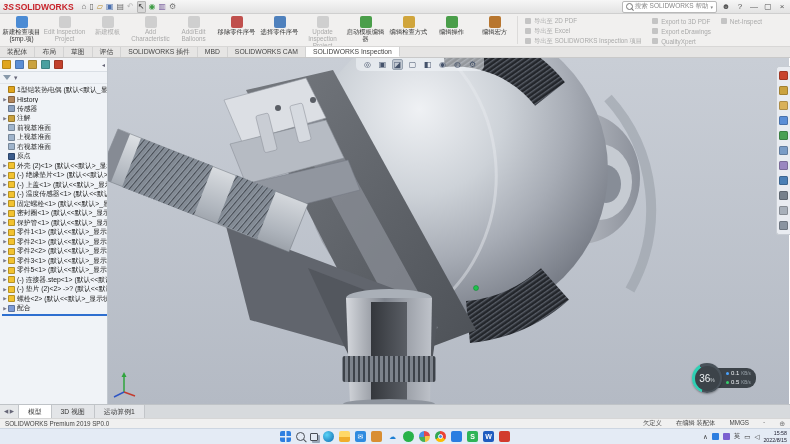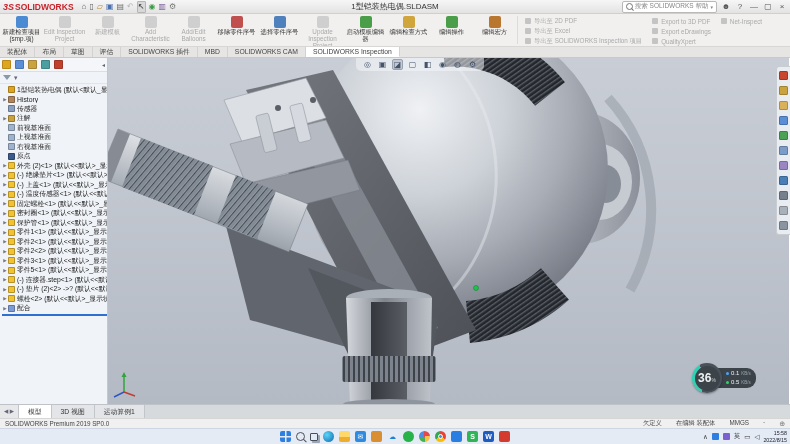--- a/index.html
+++ b/index.html
@@ -55,21 +55,21 @@
   .hicon.pressed{background:#c3cad3;border:1px solid #98a3b0;border-radius:2px;box-sizing:border-box;line-height:9px;}
   .taskstrip{position:absolute;right:0;top:8px;width:13px;background:#e9ecf1;border:1px solid #c8cdd4;border-right:none;
     border-radius:3px 0 0 3px;display:flex;flex-direction:column;align-items:center;gap:6px;padding:4px 0;}
   .tsicon{width:9px;height:9px;border-radius:1.5px;border:0.5px solid rgba(0,0,0,.2);box-sizing:border-box;}
   .triad{position:absolute;left:3px;bottom:6px;}
   .gauge{position:absolute;left:584px;top:305px;display:flex;align-items:center;}
   .gauge-circle{width:30px;height:30px;border-radius:50%;position:relative;z-index:2;
     background:conic-gradient(from 200deg,#2fd0b4 0 130deg,#49525a 130deg 360deg);
     display:flex;align-items:center;justify-content:center;box-shadow:0 1px 2px rgba(0,0,0,.35);}
   .gauge-circle::before{content:"";position:absolute;inset:2.5px;background:#3c4349;border-radius:50%;}
-  .gpct{position:relative;color:#eef2f4;font-size:12px;font-weight:bold;}
+  .gpct{position:relative;color:#eef2f4;font-size:10px;font-weight:normal;}
   .gunit{position:relative;color:#cfd6da;font-size:5px;margin-top:4px;}
   .gauge-pill{background:#3c4349;border-radius:0 9px 9px 0;margin-left:-6px;padding:2px 5px 2px 10px;z-index:1;
     display:flex;flex-direction:column;justify-content:center;gap:2px;}
   .grow{display:flex;align-items:center;gap:2px;font-size:6px;color:#eef2f4;line-height:7px;white-space:nowrap;}
   .gdot{width:3px;height:3px;border-radius:50%;}
   .gu{font-size:4.5px;color:#9aa4ab;}
   .modeltabs{height:14px;background:#d7dadd;display:flex;align-items:stretch;font-size:6.8px;border-top:1px solid #bfc3c7;box-sizing:border-box;}
   .mnav{background:#e6e8ea;color:#667;padding:0 4px;line-height:13px;font-size:5.5px;border-right:1px solid #c2c5c9;}
   .mtab{padding:0 9px;line-height:13px;background:#e3e5e8;border-right:1px solid #c2c5c9;color:#333;}
   .mtab.active{background:#fff;}
@@ -121,21 +121,20 @@
       <span class="qicon" style="color: rgb(181, 181, 181);">↶</span>
 
       <span class="qicon pressed" style="color: rgb(51, 51, 51);">↖</span>
 
       <span class="qicon" style="color: rgb(63, 156, 70);">◉</span>
 
       <span class="qicon" style="color: rgb(122, 95, 158);">▥</span>
 
       <span class="qicon" style="color: rgb(119, 119, 119);">⚙</span>
     </div>
-  <div class="win-title">1型铠装热电偶.SLDASM</div>
   <div class="tb-right">
     <div class="search-box">
       <span class="mag"></span>
       <span>搜索 SOLIDWORKS 帮助</span>
       <span class="caret">▾</span>
     </div>
     <span class="wbtn">☻</span>
     <span class="wbtn">?</span>
     <span class="wbtn">—</span>
     <span class="wbtn">▢</span>

